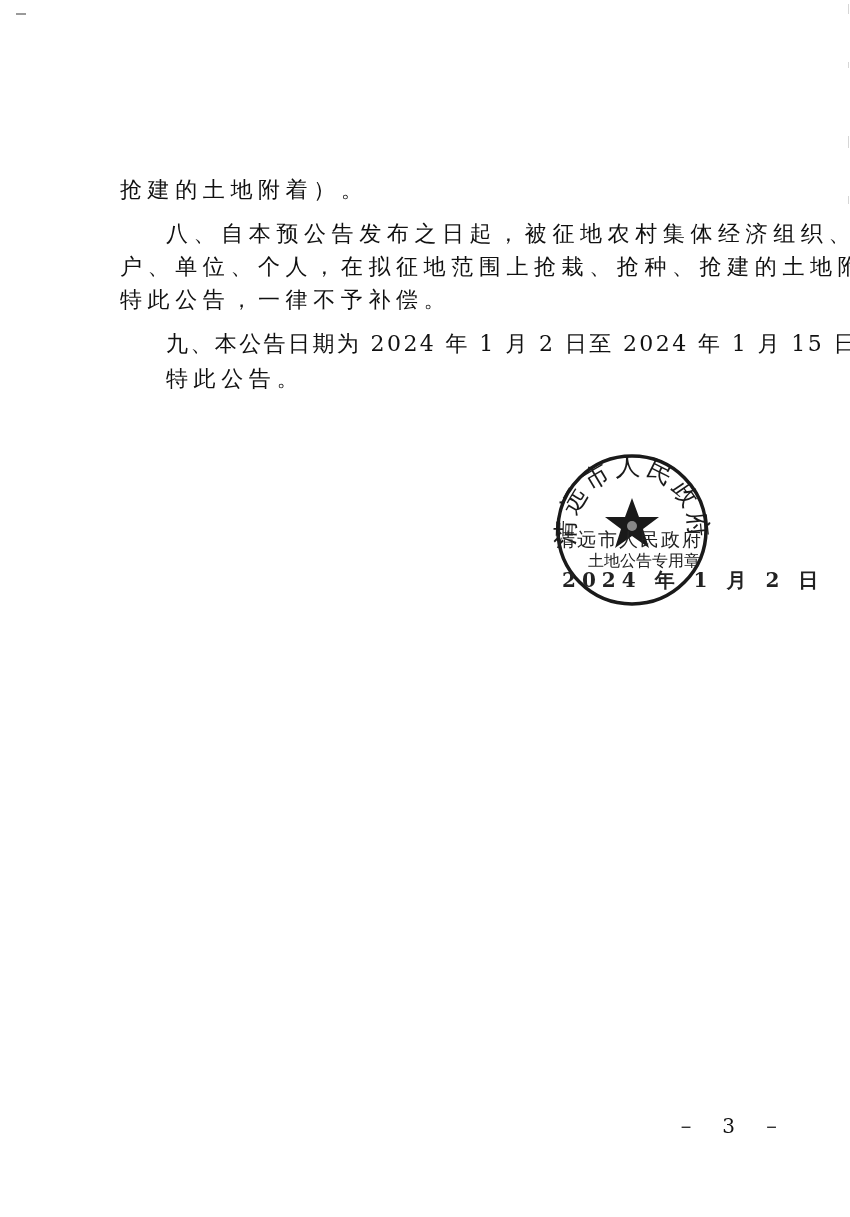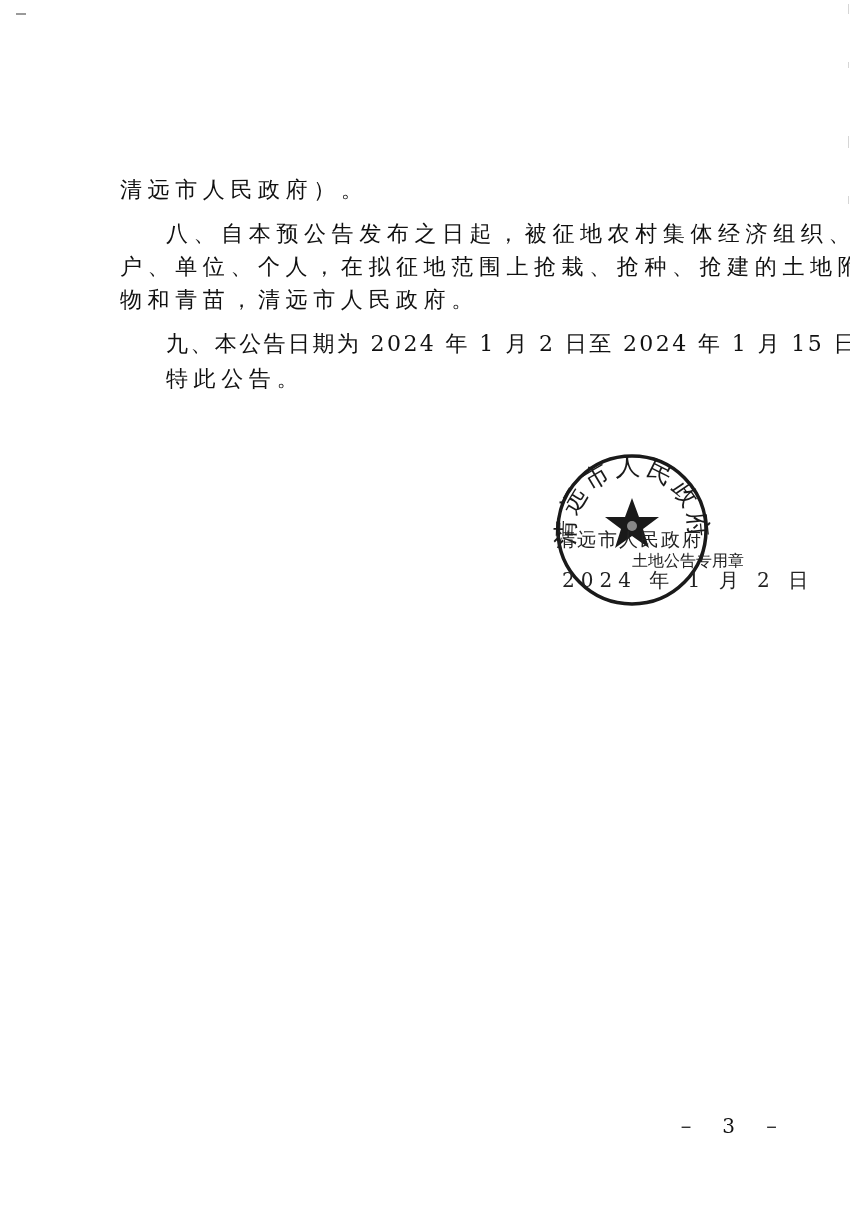--- a/index.html
+++ b/index.html
@@ -57,46 +57,46 @@
       left: 556px;
       top: 528px;
       width: 180px;
       font-size: 19px;
       line-height: 22px;
       letter-spacing: 2px;
       white-space: nowrap;
       color: #222;
     }
     .signature .org { position: absolute; left: 0; top: 0; }
-    .signature .dept { position: absolute; left: 32px; top: 22px; font-size: 16px; letter-spacing: 0; margin-left: 44px; }
-    .signature .date { position: absolute; left: 6px; top: 41px; font-size: 20px; letter-spacing: 6px; }
+    .signature .dept { position: absolute; left: 32px; top: 22px; font-size: 16px; letter-spacing: 0; }
+    .signature .date { position: absolute; left: 6px; top: 41px; font-size: 20px; letter-spacing: 6px; font-weight: bold; }
     .page-number {
       position: absolute;
       left: 676px;
       top: 1113px;
       font-size: 20px;
       letter-spacing: 10px;
       white-space: nowrap;
     }
   </style>
 </head>
 <body>
 
 <div class="scan-mark"></div>
 <div class="edge-mark" style="top:4px;height:10px"></div>
 <div class="edge-mark" style="top:62px;height:6px"></div>
 <div class="edge-mark" style="top:136px;height:12px"></div>
 <div class="edge-mark" style="top:196px;height:8px"></div>
 
 <div class="page">
-  <div class="line" style="top:0px">清远市人民政府）。</div>
+  <div class="line" style="top:0px">抢建的土地附着）。</div>
 
   <div class="line indent" style="top:44px">八、自本预公告发布之日起，被征地农村集体经济组织、农</div>
   <div class="line" style="top:77px">户、单位、个人，在拟征地范围上抢栽、抢种、抢建的土地附着</div>
-  <div class="line" style="top:110px">物和青苗，清远市人民政府。</div>
+  <div class="line" style="top:110px">特此公告，一律不予补偿。</div>
 
   <div class="line indent" style="top:154px;letter-spacing:2.4px">九、本公告日期为 2024 年 1 月 2 日至 2024 年 1 月 15 日。</div>
 
   <div class="line indent" style="top:189px">特此公告。</div>
 </div>
 
 <svg class="seal" viewBox="0 0 160 160">
   <circle cx="80" cy="80" r="74" fill="none" stroke="#1a1a1a" stroke-width="3.5"></circle>
   <defs>
     <path id="sealArc" d="M 26 104 A 58 58 0 1 1 134 104"></path>

